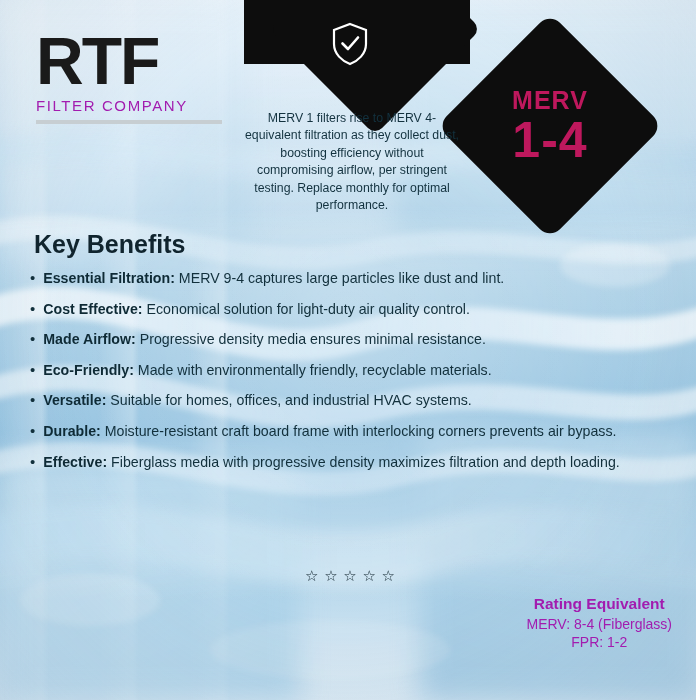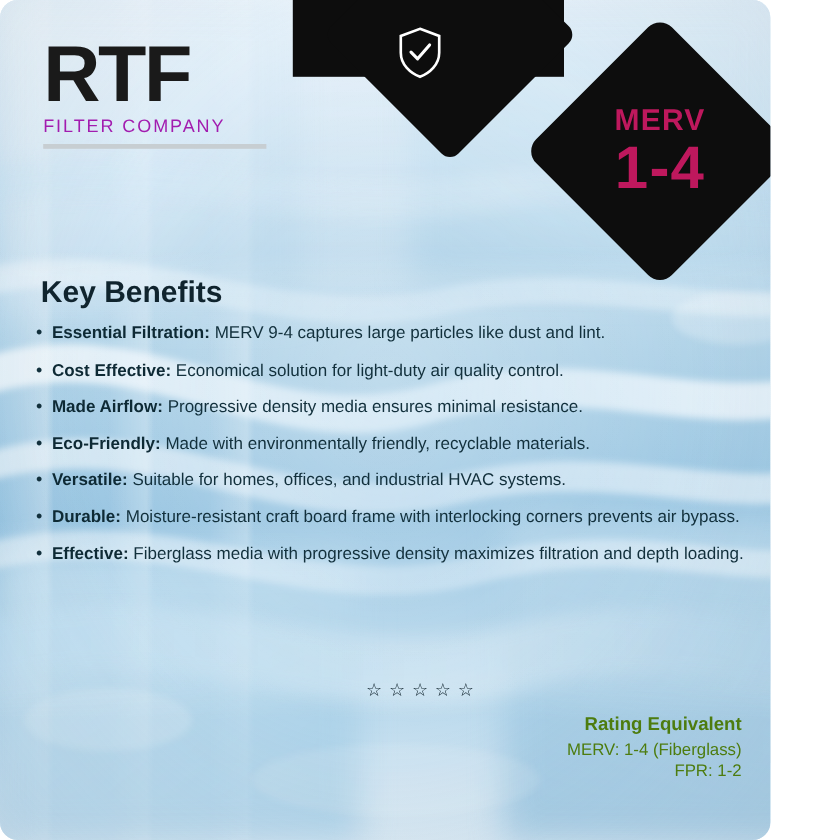--- a/index.html
+++ b/index.html
@@ -7,25 +7,24 @@
     padding: 0;
   }
   body {
     width: 700px;
     height: 700px;
     font-family: "Liberation Sans", sans-serif;
     overflow: hidden;
   }
   #page {
     position: relative;
-    width: 642px;
+    width: 696px;
     height: 700px;
     overflow: hidden;
     background: #cfe3f1;
-    border-radius: 15px;
   }
   
   .bg-base {
     position: absolute;
     inset: 0;
     background:
       linear-gradient(180deg, #e8f2fa 0%, #cfe4f3 18%, #a9cfe6 42%, #8fc0df 62%, #b7d8ec 82%, #dceaf4 100%);
   }
   .bg-room {
     position: absolute;
@@ -225,23 +224,23 @@
     font-size: 15px;
     color: #10242e;
     line-height: 1;
   }
 
   
   .rating {
     position: absolute;
     right: 24px;
     top: 595px;
-    text-align: right;
-    z-index: 6;
-    color: #4d7c0f;
+    text-align: center;
+    z-index: 6;
+    color: #a21caf;
   }
   .rating-title {
     font-size: 15.5px;
     font-weight: bold;
     margin-bottom: 3px;
   }
   .rating-line {
     font-size: 14px;
     line-height: 1.28;
   }
@@ -304,20 +303,21 @@
       <path d="M12.5 21.5 L18 27 L28 15.5" fill="none" stroke="#ffffff" stroke-width="2.6" stroke-linecap="round" stroke-linejoin="round"></path>
     </svg>
   </div>
 
   <div class="logo">
     <div class="logo-mark">RTF</div>
     <div class="logo-sub">FILTER COMPANY</div>
     <div class="logo-rule"></div>
   </div>
 
+  <div class="intro">MERV 1 filters rise to MERV 4-equivalent filtration as they collect dust, boosting efficiency without compromising airflow, per stringent testing. Replace monthly for optimal performance.</div>
 
   <div class="merv-diamond"></div>
   <div class="merv-text">
     <div class="merv-label">MERV</div>
     <div class="merv-value">1-4</div>
   </div>
 
   <div class="kb-title">Key Benefits</div>
   <div class="benefits" id="benefits-list">
       <div class="benefit">
@@ -353,17 +353,17 @@
   <div class="stars" id="stars">
       <span class="star">☆</span>
       <span class="star">☆</span>
       <span class="star">☆</span>
       <span class="star">☆</span>
       <span class="star">☆</span>
     </div>
 
   <div class="rating">
     <div class="rating-title">Rating Equivalent</div>
-    <div class="rating-line">MERV: 1-4 (Fiberglass)</div>
+    <div class="rating-line">MERV: 8-4 (Fiberglass)</div>
     <div class="rating-line">FPR: 1-2</div>
   </div>
 
 </div>
 
 </body></html>

